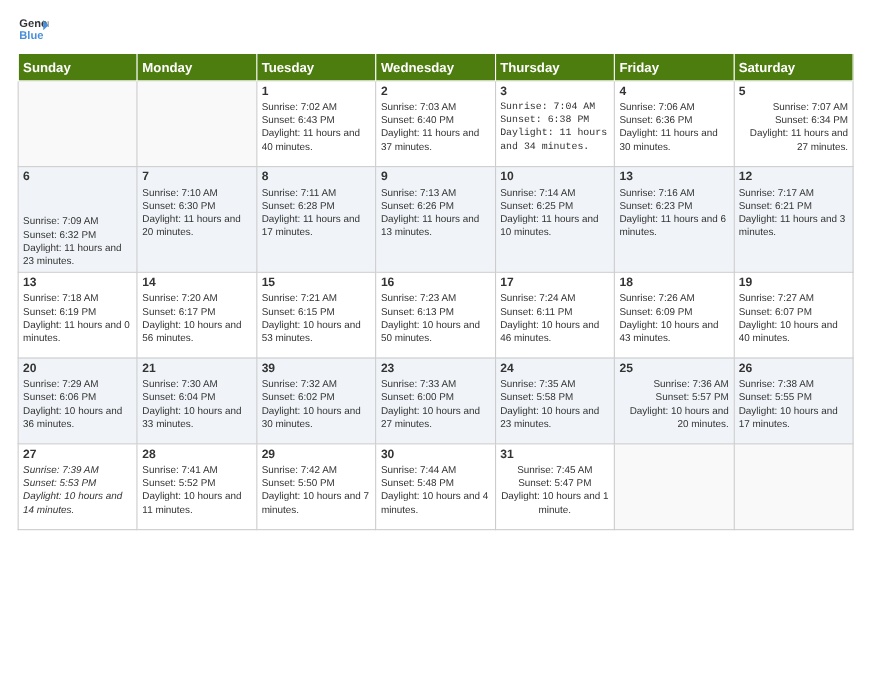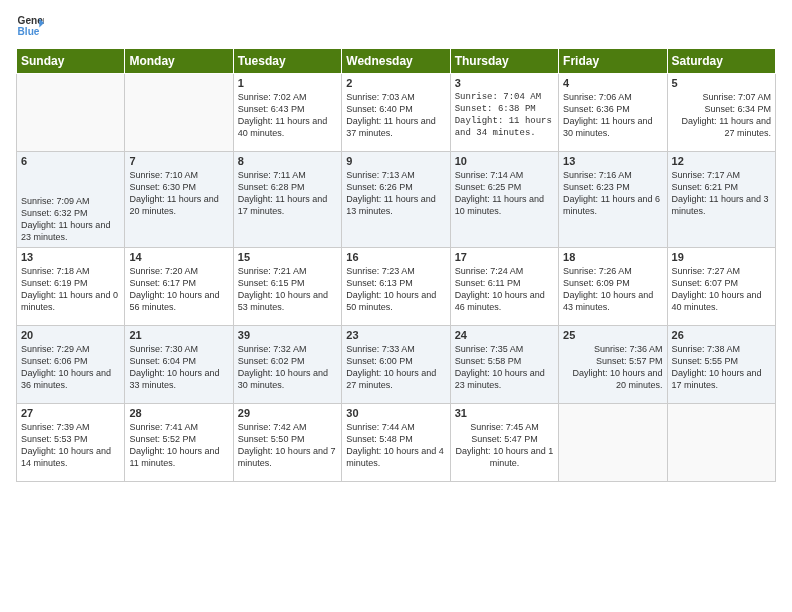--- a/index.html
+++ b/index.html
@@ -278,21 +278,21 @@
           <td>
             <span class="day-num">26</span>
             <div class="day-info" style="white-space: pre-line;">Sunrise: 7:38 AM
 Sunset: 5:55 PM
 Daylight: 10 hours and 17 minutes.</div>
           </td>
         </tr>
         <tr>
           <td>
             <span class="day-num">27</span>
-            <div class="day-info" style="white-space: pre-line;">Sunrise: 7:39 AM
+            <div class="day-info" style="white-space: pre-line; font-style: italic;">Sunrise: 7:39 AM
 Sunset: 5:53 PM
 Daylight: 10 hours and 14 minutes.</div>
           </td>
           <td>
             <span class="day-num">28</span>
             <div class="day-info" style="white-space: pre-line;">Sunrise: 7:41 AM
 Sunset: 5:52 PM
 Daylight: 10 hours and 11 minutes.</div>
           </td>
           <td>

